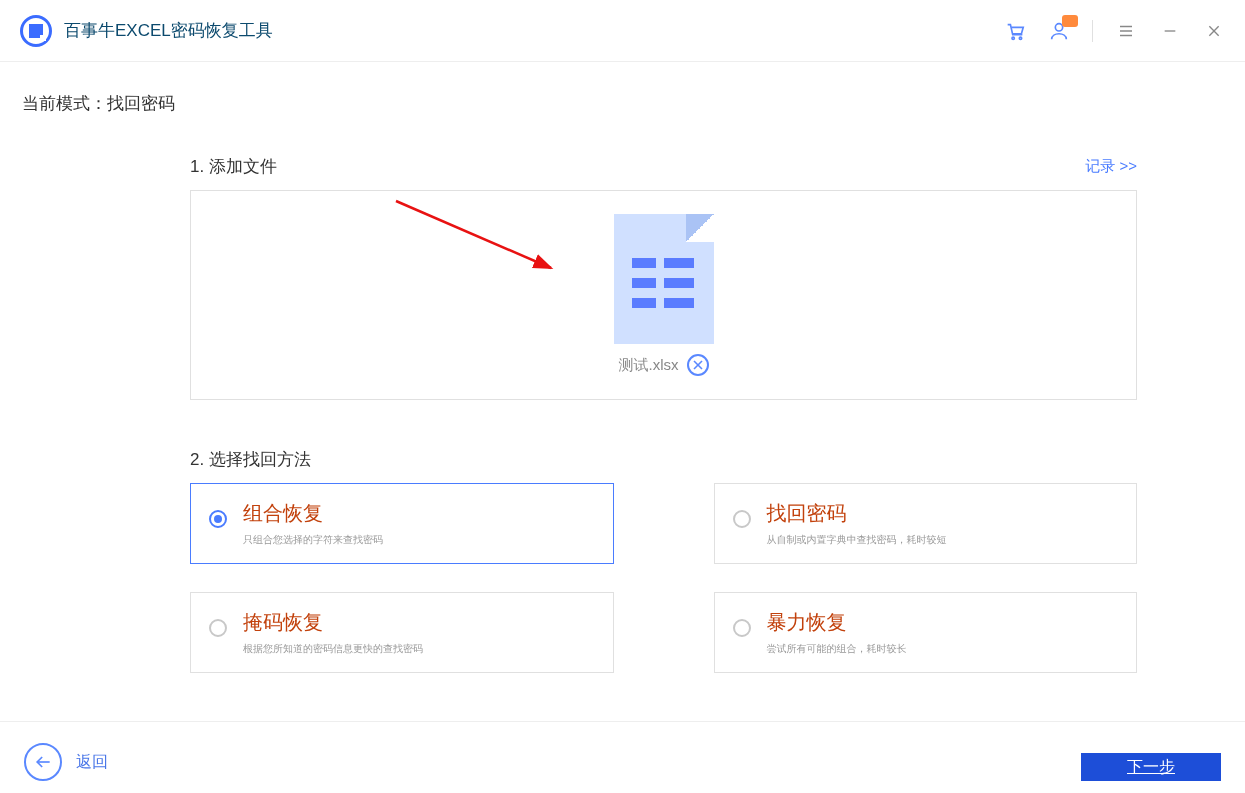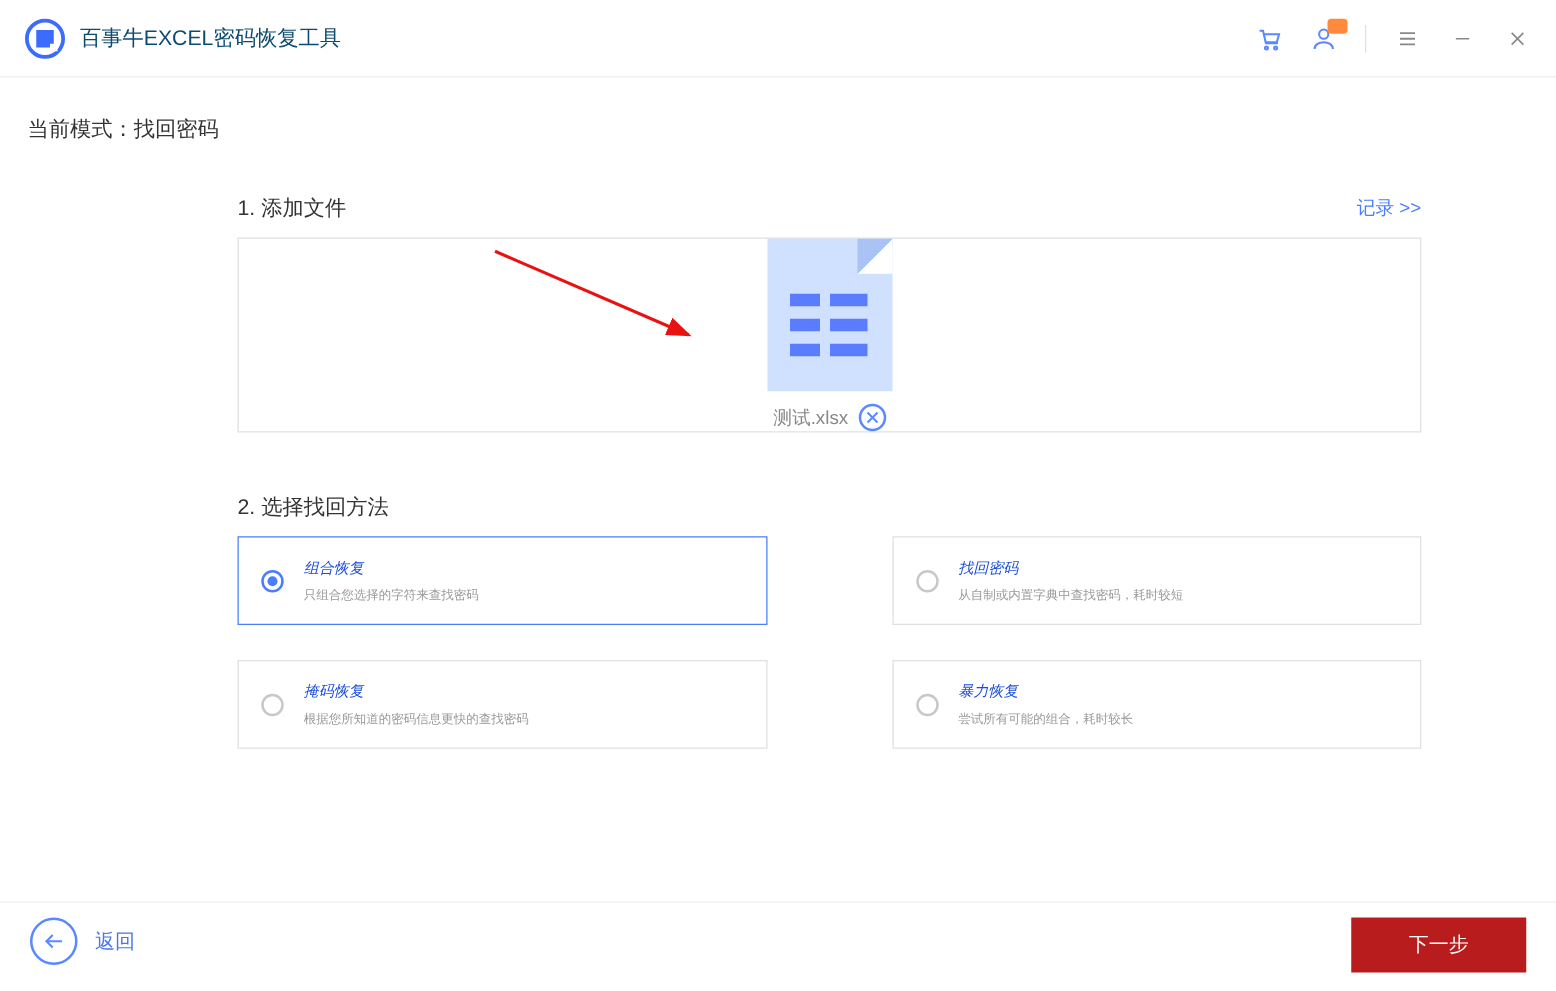--- a/index.html
+++ b/index.html
@@ -99,21 +99,21 @@
 }
 .section-spacer { flex: 1; }
 .records-link {
   color: #4a7cff;
   font-size: 15px;
   cursor: pointer;
 }
 
 .file-drop {
   border: 1px solid #e0e0e0;
-  height: 156px;
+  height: 210px;
   display: flex;
   flex-direction: column;
   align-items: center;
   justify-content: center;
   position: relative;
 }
 .file-icon-wrap {
   width: 100px; height: 130px;
   background: #d0e0ff;
   position: relative;
@@ -184,54 +184,55 @@
 }
 .selected .radio {
   border-color: #4a7cff;
 }
 .radio-dot {
   width: 8px; height: 8px; background: #4a7cff; border-radius: 50%;
   display: none;
 }
 .selected .radio-dot { display: block; }
 .method-text { flex: 1; }
-.method-title { font-size: 12px; color: #1d4ed8; margin-bottom: 6px; font-style: italic; }
+.method-title { font-size: 20px; color: #c2410c; margin-bottom: 6px; }
 .method-desc { font-size: 10px; color: #999; }
 
 
 .footer {
   position: absolute;
   left: 0; right: 0; bottom: 0;
   height: 72px;
   border-top: 1px solid #eee;
   display: flex;
-  align-items: flex-start;
+  align-items: flex-end;
   padding: 12px 24px;
   gap: 12px;
 }
 .back-btn {
   display: flex; align-items: center; gap: 14px;
   cursor: pointer;
 }
 .back-circle {
   width: 38px; height: 38px;
   border: 2px solid #5a88ff;
   border-radius: 50%;
   display: flex; align-items: center; justify-content: center;
   color: #5a88ff;
 }
 .back-label { font-size: 16px; color: #4976e8; }
 .footer-spacer { flex: 1; }
 .next-btn {
-  background: #b91c1c;
+  background: #1d4ed8;
   color: #fff;
-  width: 140px; height: 44px;
+  width: 140px; height: 28px;
   display: flex; align-items: center; justify-content: center;
   font-size: 16px;
   cursor: pointer;
+  text-decoration: underline;
 }
 </style>
 </head>
 <body>
 
 <div class="titlebar">
   <div class="logo">
     <span class="logo-inner"></span>
   </div>
   <div class="app-title">百事牛EXCEL密码恢复工具</div>

